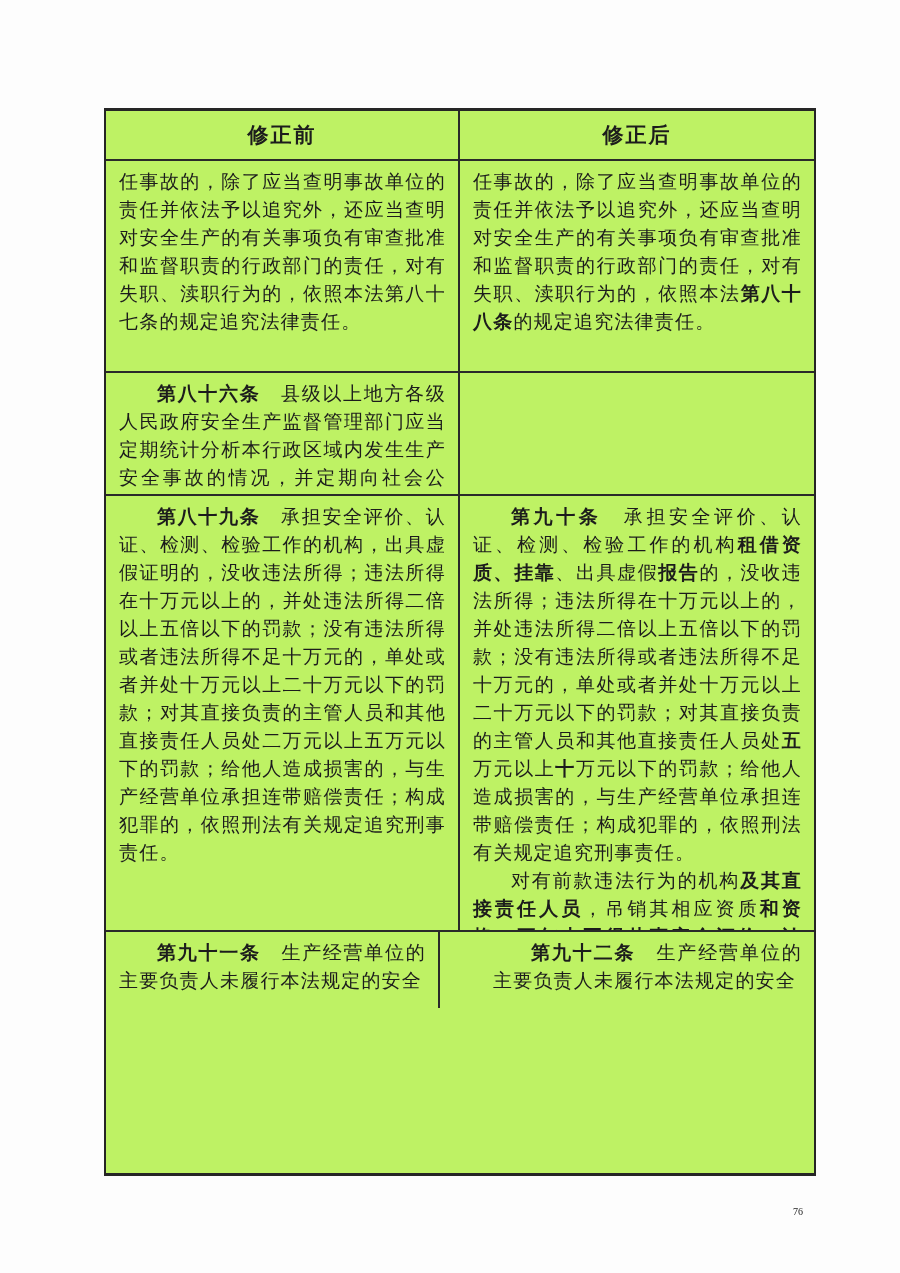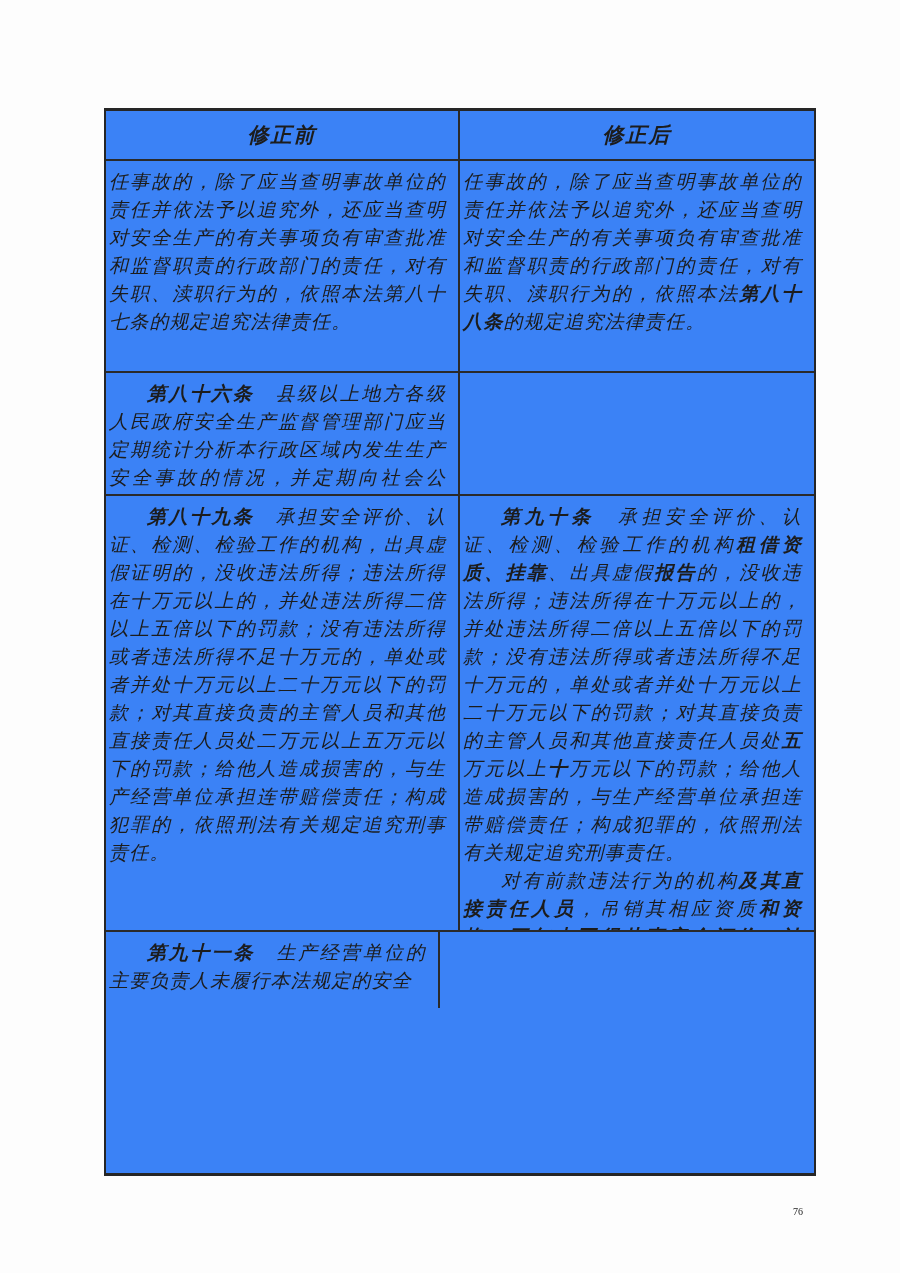--- a/index.html
+++ b/index.html
@@ -22,22 +22,21 @@
   .doc-table {
     position: absolute;
     left: 104px;
     top: 108px;
     width: 712px;
     height: 1068px;
     box-sizing: border-box;
     border: 2px solid #262626;
     border-top-width: 3px;
     border-bottom-width: 3px;
-    background: #3b82f6;
-    font-style: italic;
+    background: #bef264;
   }
   .thead {
     display: grid;
     grid-template-columns: 1fr 1fr;
     height: 50px;
     box-sizing: border-box;
     border-bottom: 2px solid #2a2a2a;
   }
   .th {
     display: flex;
@@ -56,21 +55,21 @@
     border-bottom: 2px solid #2a2a2a;
     overflow: hidden;
   }
   .trow:last-child { border-bottom: none; gap: 40px; }
   .trow:nth-child(1) { height: 212px; }
   .trow:nth-child(2) { height: 123px; }
   .trow:nth-child(3) { height: 436px; }
   .trow:nth-child(4) { height: 76px; }
   .cell {
     box-sizing: border-box;
-    padding: 7px 12px 0 3px;
+    padding: 7px 12px 0 13px;
     font-size: 19px;
     line-height: 28px;
     letter-spacing: 1.2px;
     text-align: justify;
     text-justify: inter-ideograph;
     overflow: hidden;
   }
   .cell.before { border-right: 2px solid #2a2a2a; }
   .para {
     margin: 0;
@@ -116,19 +115,22 @@
           </div>
           <div class="cell after">
             <p class="para indent"><span class="run bold">第九十条</span><span class="run">　承担安全评价、认证、检测、检验工作的机构</span><span class="run bold">租借资质、挂靠</span><span class="run">、出具虚假</span><span class="run bold">报告</span><span class="run">的，没收违法所得；违法所得在十万元以上的，并处违法所得二倍以上五倍以下的罚款；没有违法所得或者违法所得不足十万元的，单处或者并处十万元以上二十万元以下的罚款；对其直接负责的主管人员和其他直接责任人员处</span><span class="run bold">五</span><span class="run">万元以上</span><span class="run bold">十</span><span class="run">万元以下的罚款；给他人造成损害的，与生产经营单位承担连带赔偿责任；构成犯罪的，依照刑法有关规定追究刑事责任。</span></p>
             <p class="para indent"><span class="run">对有前款违法行为的机构</span><span class="run bold">及其直接责任人员</span><span class="run">，吊销其相应资质</span><span class="run bold">和资格，五年内不得从事安全评价、认证、检测、检验等工作，情节严重的，实行终身行业和职业禁入；构成犯罪的，依照刑法有关规定追究刑事责任。</span></p>
           </div>
         </div>
         <div class="trow">
           <div class="cell before">
             <p class="para indent"><span class="run bold">第九十一条</span><span class="run">　生产经营单位的主要负责人未履行本法规定的安全</span></p>
           </div>
+          <div class="cell after">
+            <p class="para indent"><span class="run bold">第九十二条</span><span class="run">　生产经营单位的主要负责人未履行本法规定的安全</span></p>
+          </div>
         </div>
       </div>
   </div>
 
   <div class="page-number">76</div>
 
 </div>
 
 </body></html>

